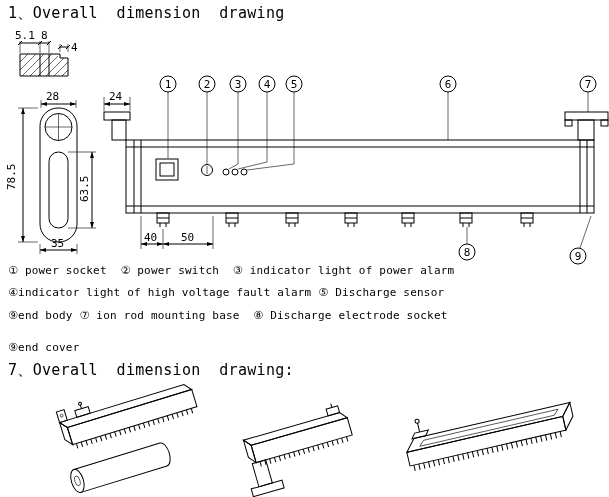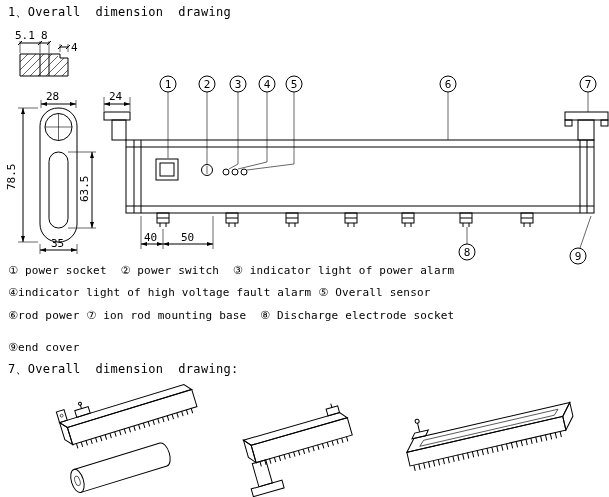--- a/index.html
+++ b/index.html
@@ -2,21 +2,21 @@
 <html><head>
 <meta charset="utf-8">
 <style>
   html,body{margin:0;padding:0;}
   body{
     width:609px;height:497px;position:relative;overflow:hidden;
     background:#ffffff;color:#000;
     font-family:"DejaVu Sans Mono","DejaVu Sans",monospace;
   }
   .abs{position:absolute;}
-  .title{font-size:12px;white-space:pre;letter-spacing:.3px;}
+  .title{font-size:15px;white-space:pre;letter-spacing:.3px;}
   .legend-line{font-size:11px;white-space:pre;letter-spacing:.2px;}
   svg.drawing{position:absolute;left:0;top:0;}
   .ln{stroke:#000;stroke-width:1;fill:none;}
   .thin{stroke:#000;stroke-width:.6;fill:none;}
   .fillb{fill:#000;stroke:none;}
   .dimtext{font-size:11px;fill:#000;font-family:"DejaVu Sans Mono",monospace;}
   .callout-circle{fill:#fff;stroke:#000;stroke-width:1;}
   .callout-num{font-size:11px;fill:#000;text-anchor:middle;font-family:"DejaVu Sans Mono",monospace;}
 </style>
 </head>
@@ -232,17 +232,17 @@
         <path class="ln" d="M4 0v6M9 0v6M14 0v6M19 0v6M24 0v6M29 0v6M34 0v6M39 0v6M44 0v6M49 0v6M54 0v6M59 0v6M64 0v6M69 0v6M74 0v6M79 0v6M84 0v6M89 0v6M94 0v6M99 0v6M104 0v6M109 0v6M114 0v6M119 0v6M124 0v6M129 0v6M134 0v6M139 0v6M144 0v6M149 0v6M154 0v6"></path>
         <path class="ln" d="M8 -26L22 -26L26 -31L12 -31Z"></path>
         <path class="ln" d="M17 -40V-31"></path>
         <circle class="ln" cx="17" cy="-42" r="2"></circle>
       </g>
     </g>
   </g>
 </svg>
 
 <div class="abs legend-line" style="left:8px;top:264px">① power socket  ② power switch  ③ indicator light of power alarm</div>
-<div class="abs legend-line" style="left:8px;top:286px">④indicator light of high voltage fault alarm ⑤ Overall sensor</div>
-<div class="abs legend-line" style="left:8px;top:309px">⑥rod power ⑦ ion rod mounting base  ⑧ Discharge electrode socket</div>
+<div class="abs legend-line" style="left:8px;top:286px">④indicator light of high voltage fault alarm ⑤ Discharge sensor</div>
+<div class="abs legend-line" style="left:8px;top:309px">⑨end body ⑦ ion rod mounting base  ⑧ Discharge electrode socket</div>
 <div class="abs legend-line" style="left:8px;top:341px">⑨end cover</div>
 
 <div class="abs title" style="left:8px;top:361px">7、Overall  dimension  drawing:</div>
 
 </body></html>

